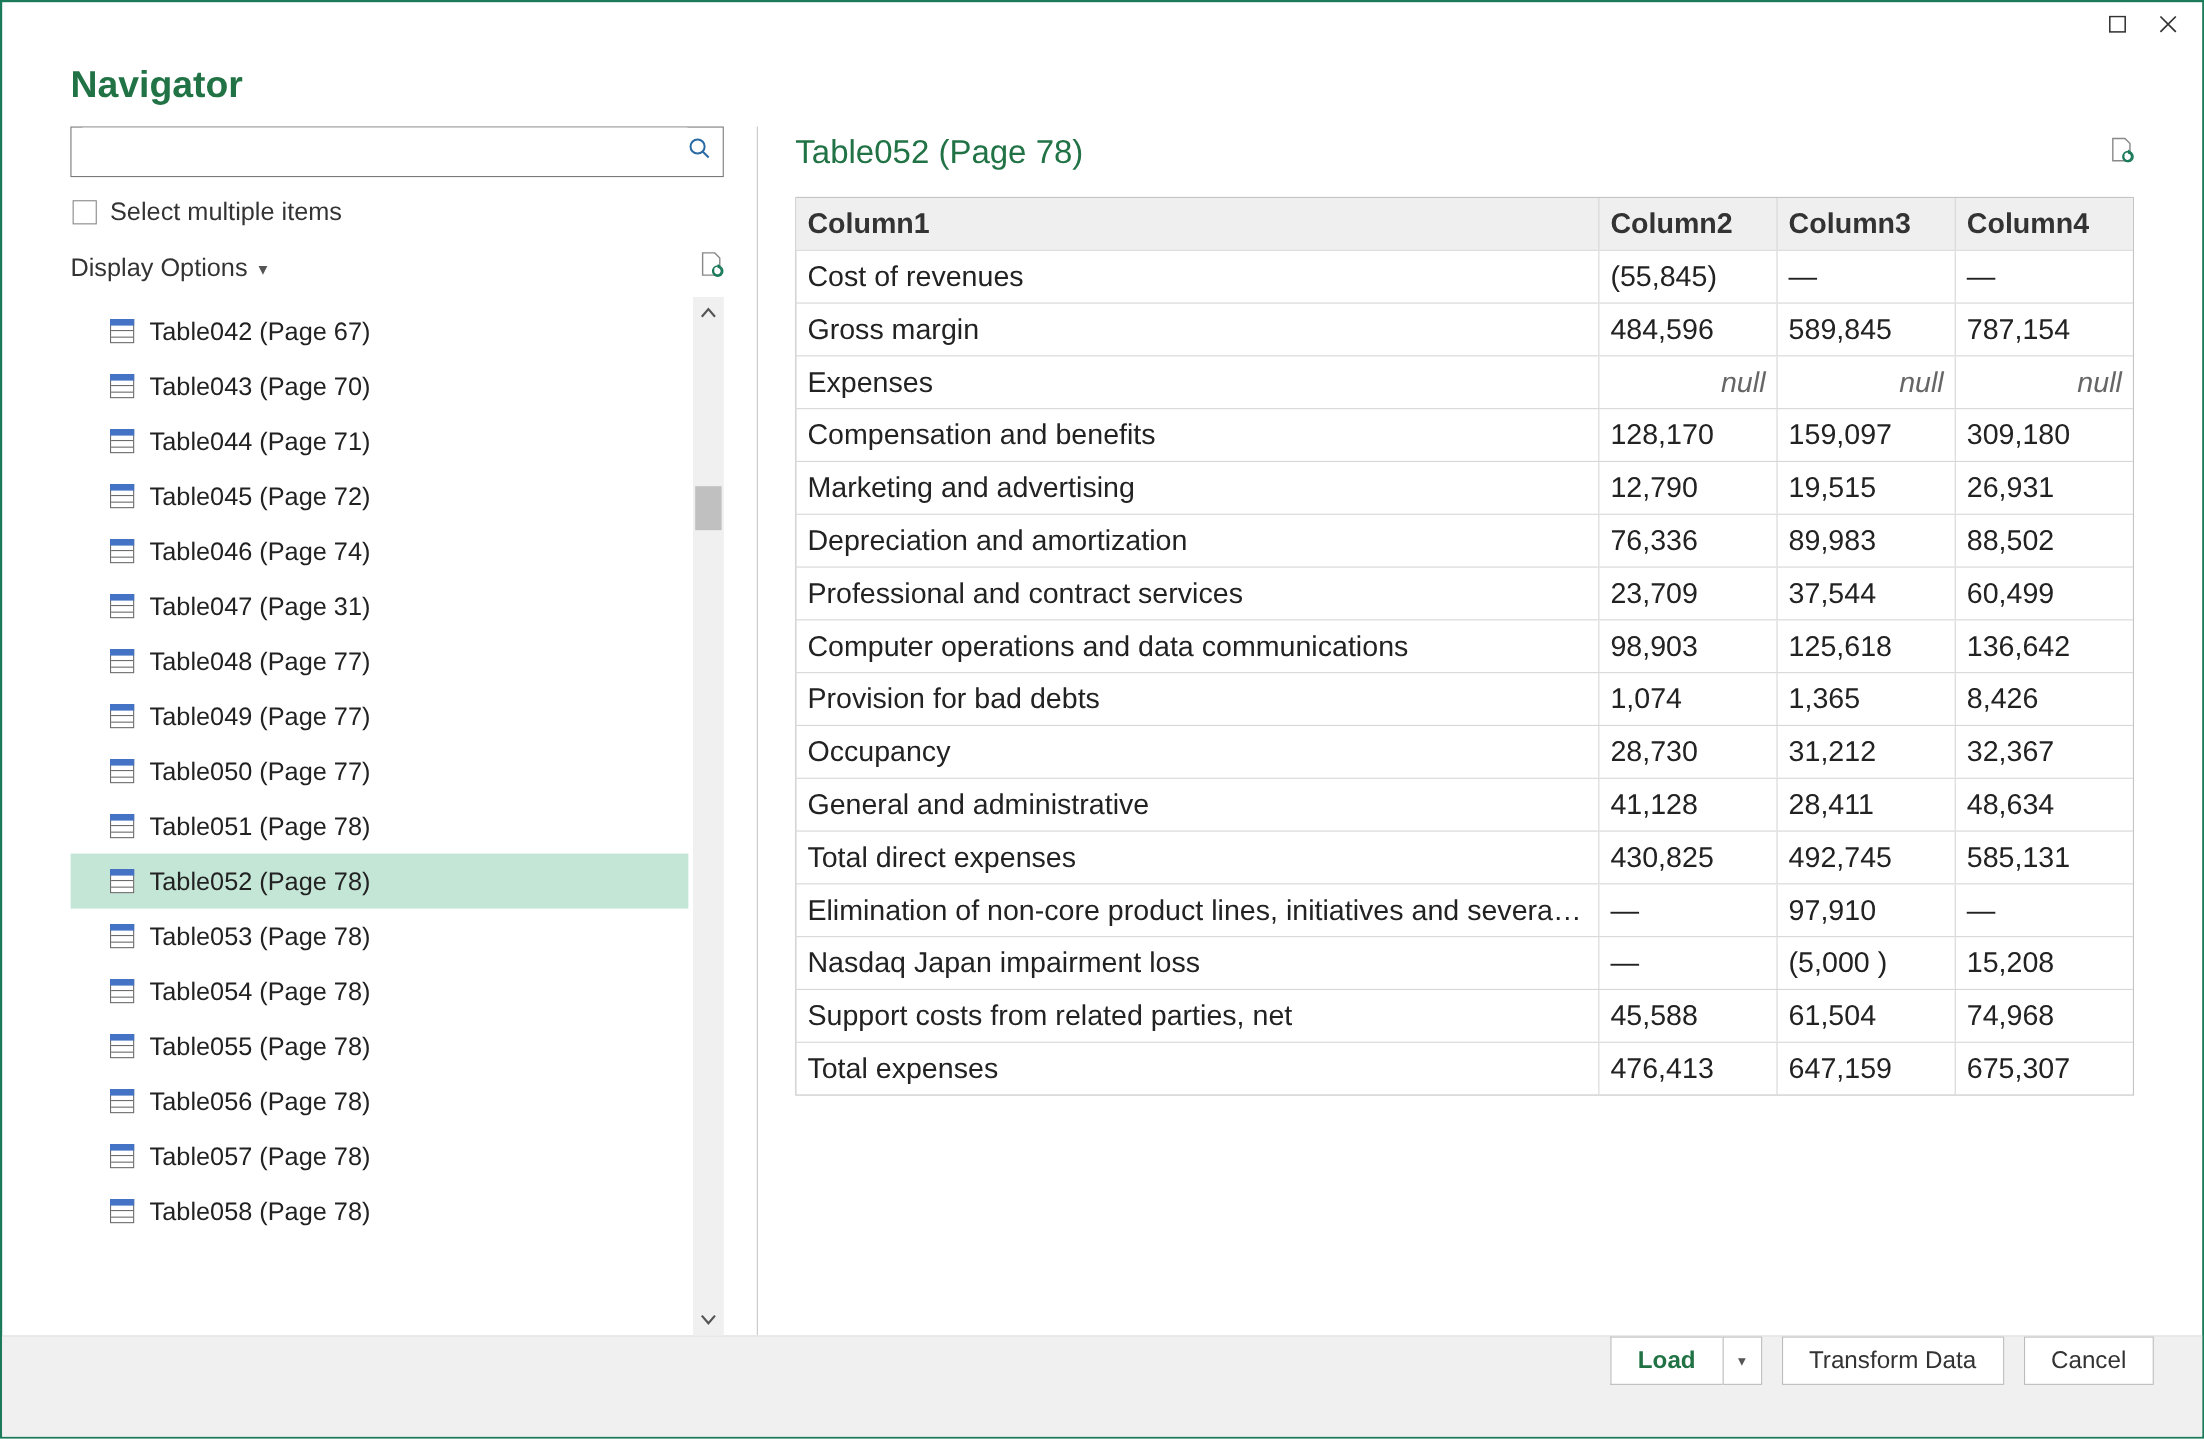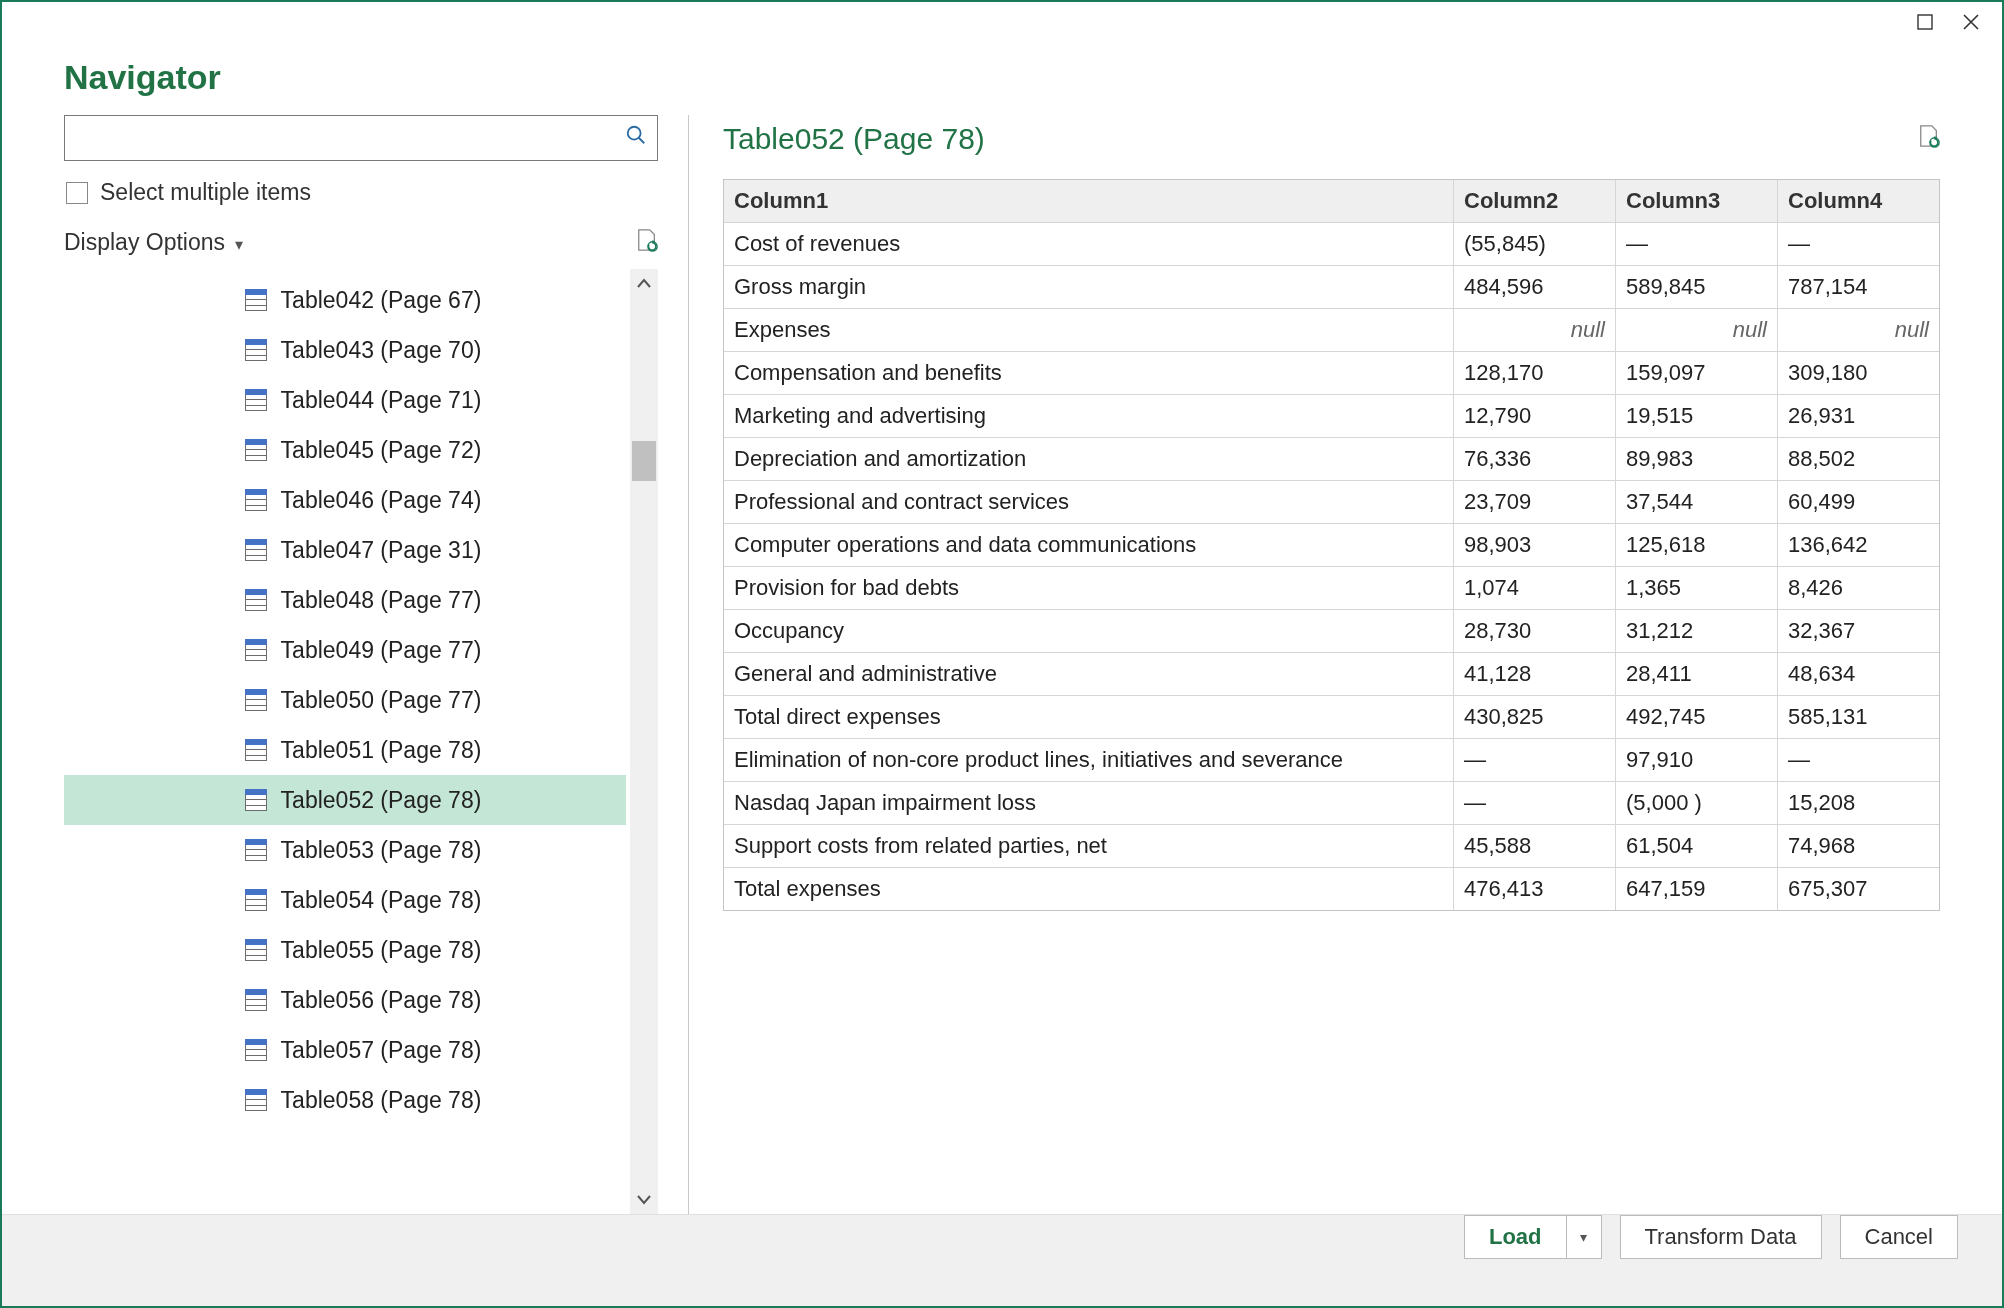--- a/index.html
+++ b/index.html
@@ -118,21 +118,20 @@
     padding-top: 6px;
   }
   .tree-item {
     height: 50px;
     display: flex;
     align-items: center;
     padding-left: 36px;
     font-size: 23px;
     color: #222;
     cursor: default;
-    justify-content: center;
   }
   .tree-item.selected {
     background: #c4e6d6;
   }
   .tree-item .tbl-ico {
     width: 22px;
     height: 22px;
     margin-right: 14px;
     position: relative;
     border: 1px solid #6c6c6c;
@@ -202,21 +201,21 @@
     font-weight: 400;
     color: #217346;
   }
   .preview-refresh {
     margin-left: auto;
     color: #666;
     font-size: 22px;
   }
   .grid {
     border: 1px solid #c4c4c4;
-    font-size: 22px;
+    font-size: 26px;
     color: #222;
     width: 100%;
   }
   .grid-row {
     display: flex;
     border-top: 1px solid #d6d6d6;
   }
   .grid-row:first-child { border-top: none; }
   .grid-row.header {
     background: #efefef;

